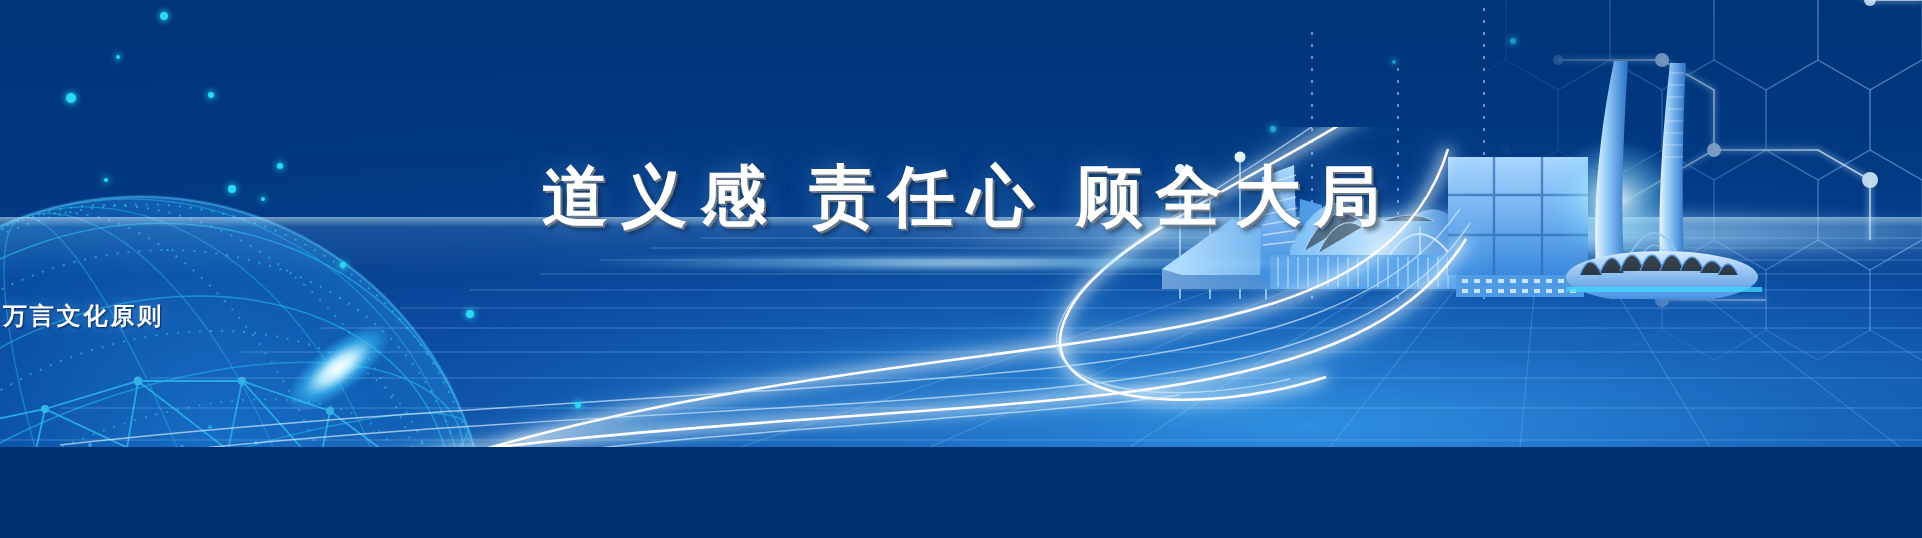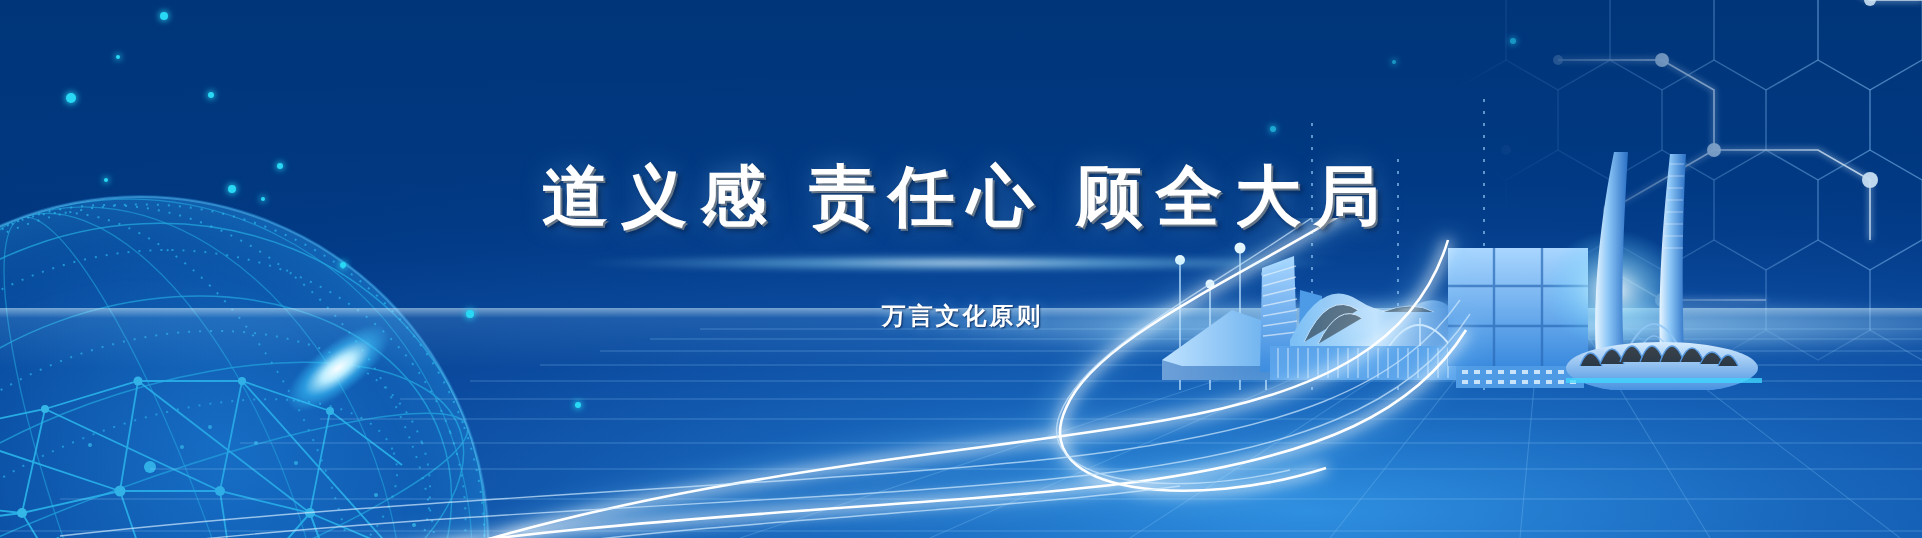--- a/index.html
+++ b/index.html
@@ -2,21 +2,21 @@
 <html><head>
 <meta charset="utf-8">
 <title>Banner</title>
 <style>
   html,body{margin:0;padding:0;background:#002f6f;}
   *{box-sizing:border-box;}
 
   .banner{
     position:relative;
     width:1922px;
-    height:538px;
+    height:447px;
     overflow:hidden;
     font-family:"Liberation Sans", sans-serif;
     background:#a16207;
   }
 
   
   .bg-base{
     position:absolute; inset:0;
     background:
       radial-gradient(120% 90% at 68% 95%, #2f8fe0 0%, #1867bd 22%, #0b4a9e 45%, #033c8a 68%, #013372 100%),
@@ -109,21 +109,20 @@
   }
   .title-underglow{
     position:absolute; left:50%; transform:translateX(-50%);
     top:255px;
     width:760px; height:16px;
     background:radial-gradient(ellipse at center, rgba(255,255,255,.9) 0%, rgba(150,225,255,.55) 28%, rgba(60,170,255,0) 72%);
     filter:blur(3px);
   }
   .sub-title{
     position:absolute; left:0; right:0; top:300px;
-    text-align:center;
     font-size:24px;
     font-weight:700;
     letter-spacing:.12em;
     color:#ffffff;
     padding-left:.12em;
     text-shadow:1px 1px 2px rgba(0,25,70,.8), 0 0 14px rgba(140,210,255,.45);
     white-space:nowrap;
     pointer-events:none;
   }
 </style>

